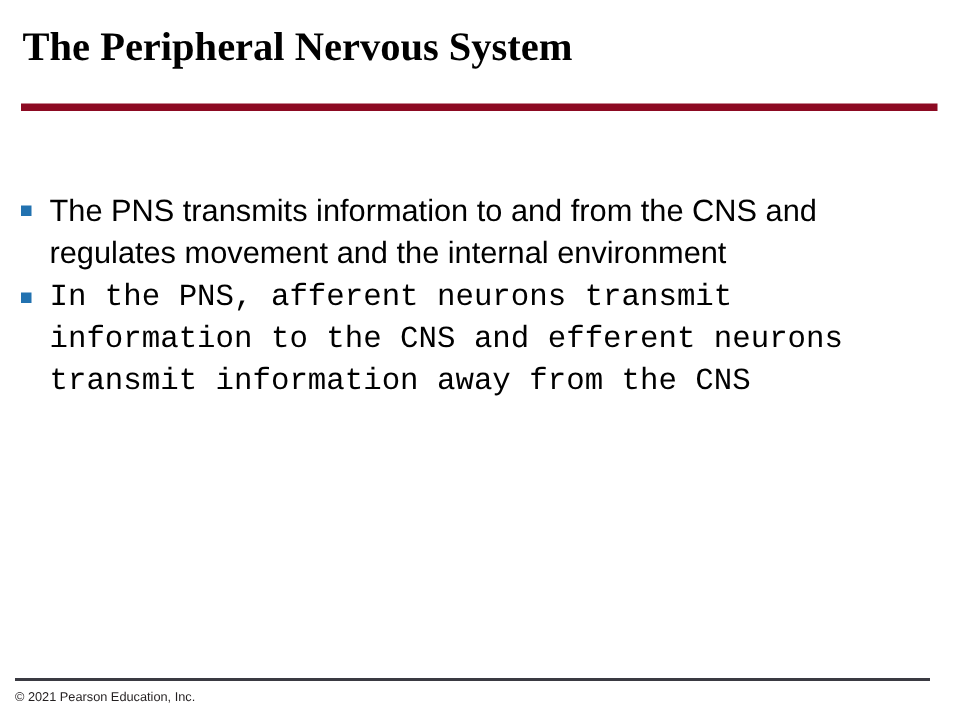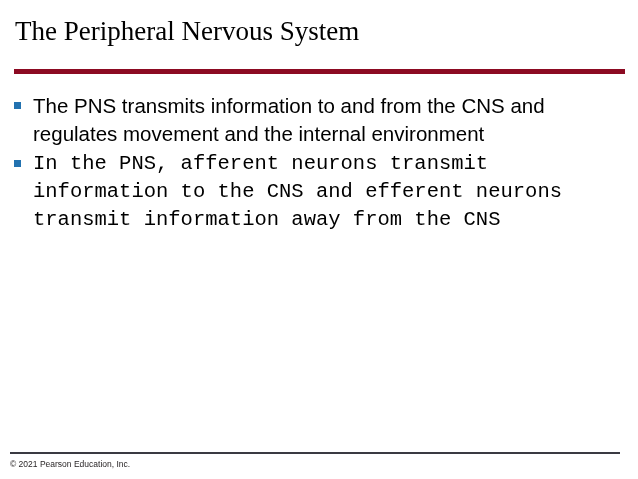--- a/index.html
+++ b/index.html
@@ -19,21 +19,21 @@
     overflow: hidden;
   }
 
   
   .slide-title {
     position: absolute;
     left: 15px;
     top: 16px;
     width: 600px;
     font-family: "Liberation Serif", "DejaVu Serif", serif;
-    font-weight: normal;
+    font-weight: bold;
     font-size: 27px;
     line-height: 31px;
     color: #000000;
     letter-spacing: 0px;
     white-space: nowrap;
   }
 
   
   .title-rule {
     position: absolute;
@@ -69,21 +69,21 @@
     top: 10px;
     width: 7px;
     height: 7px;
     background: #2272b0;
     display: block;
   }
   .bullet-text {
     display: block;
   }
   
-  .bullet-item.b1 .bullet-text { max-width: 578px; }
+  .bullet-item.b1 .bullet-text { max-width: 578px; margin-top: 35px; }
   .bullet-item.b2 .bullet-text { max-width: 578px; font-family: Liberation Mono, monospace; }
 
   
   .footer-rule {
     position: absolute;
     left: 10px;
     top: 452px;
     width: 610px;
     height: 2px;
     background: #3a3a42;

